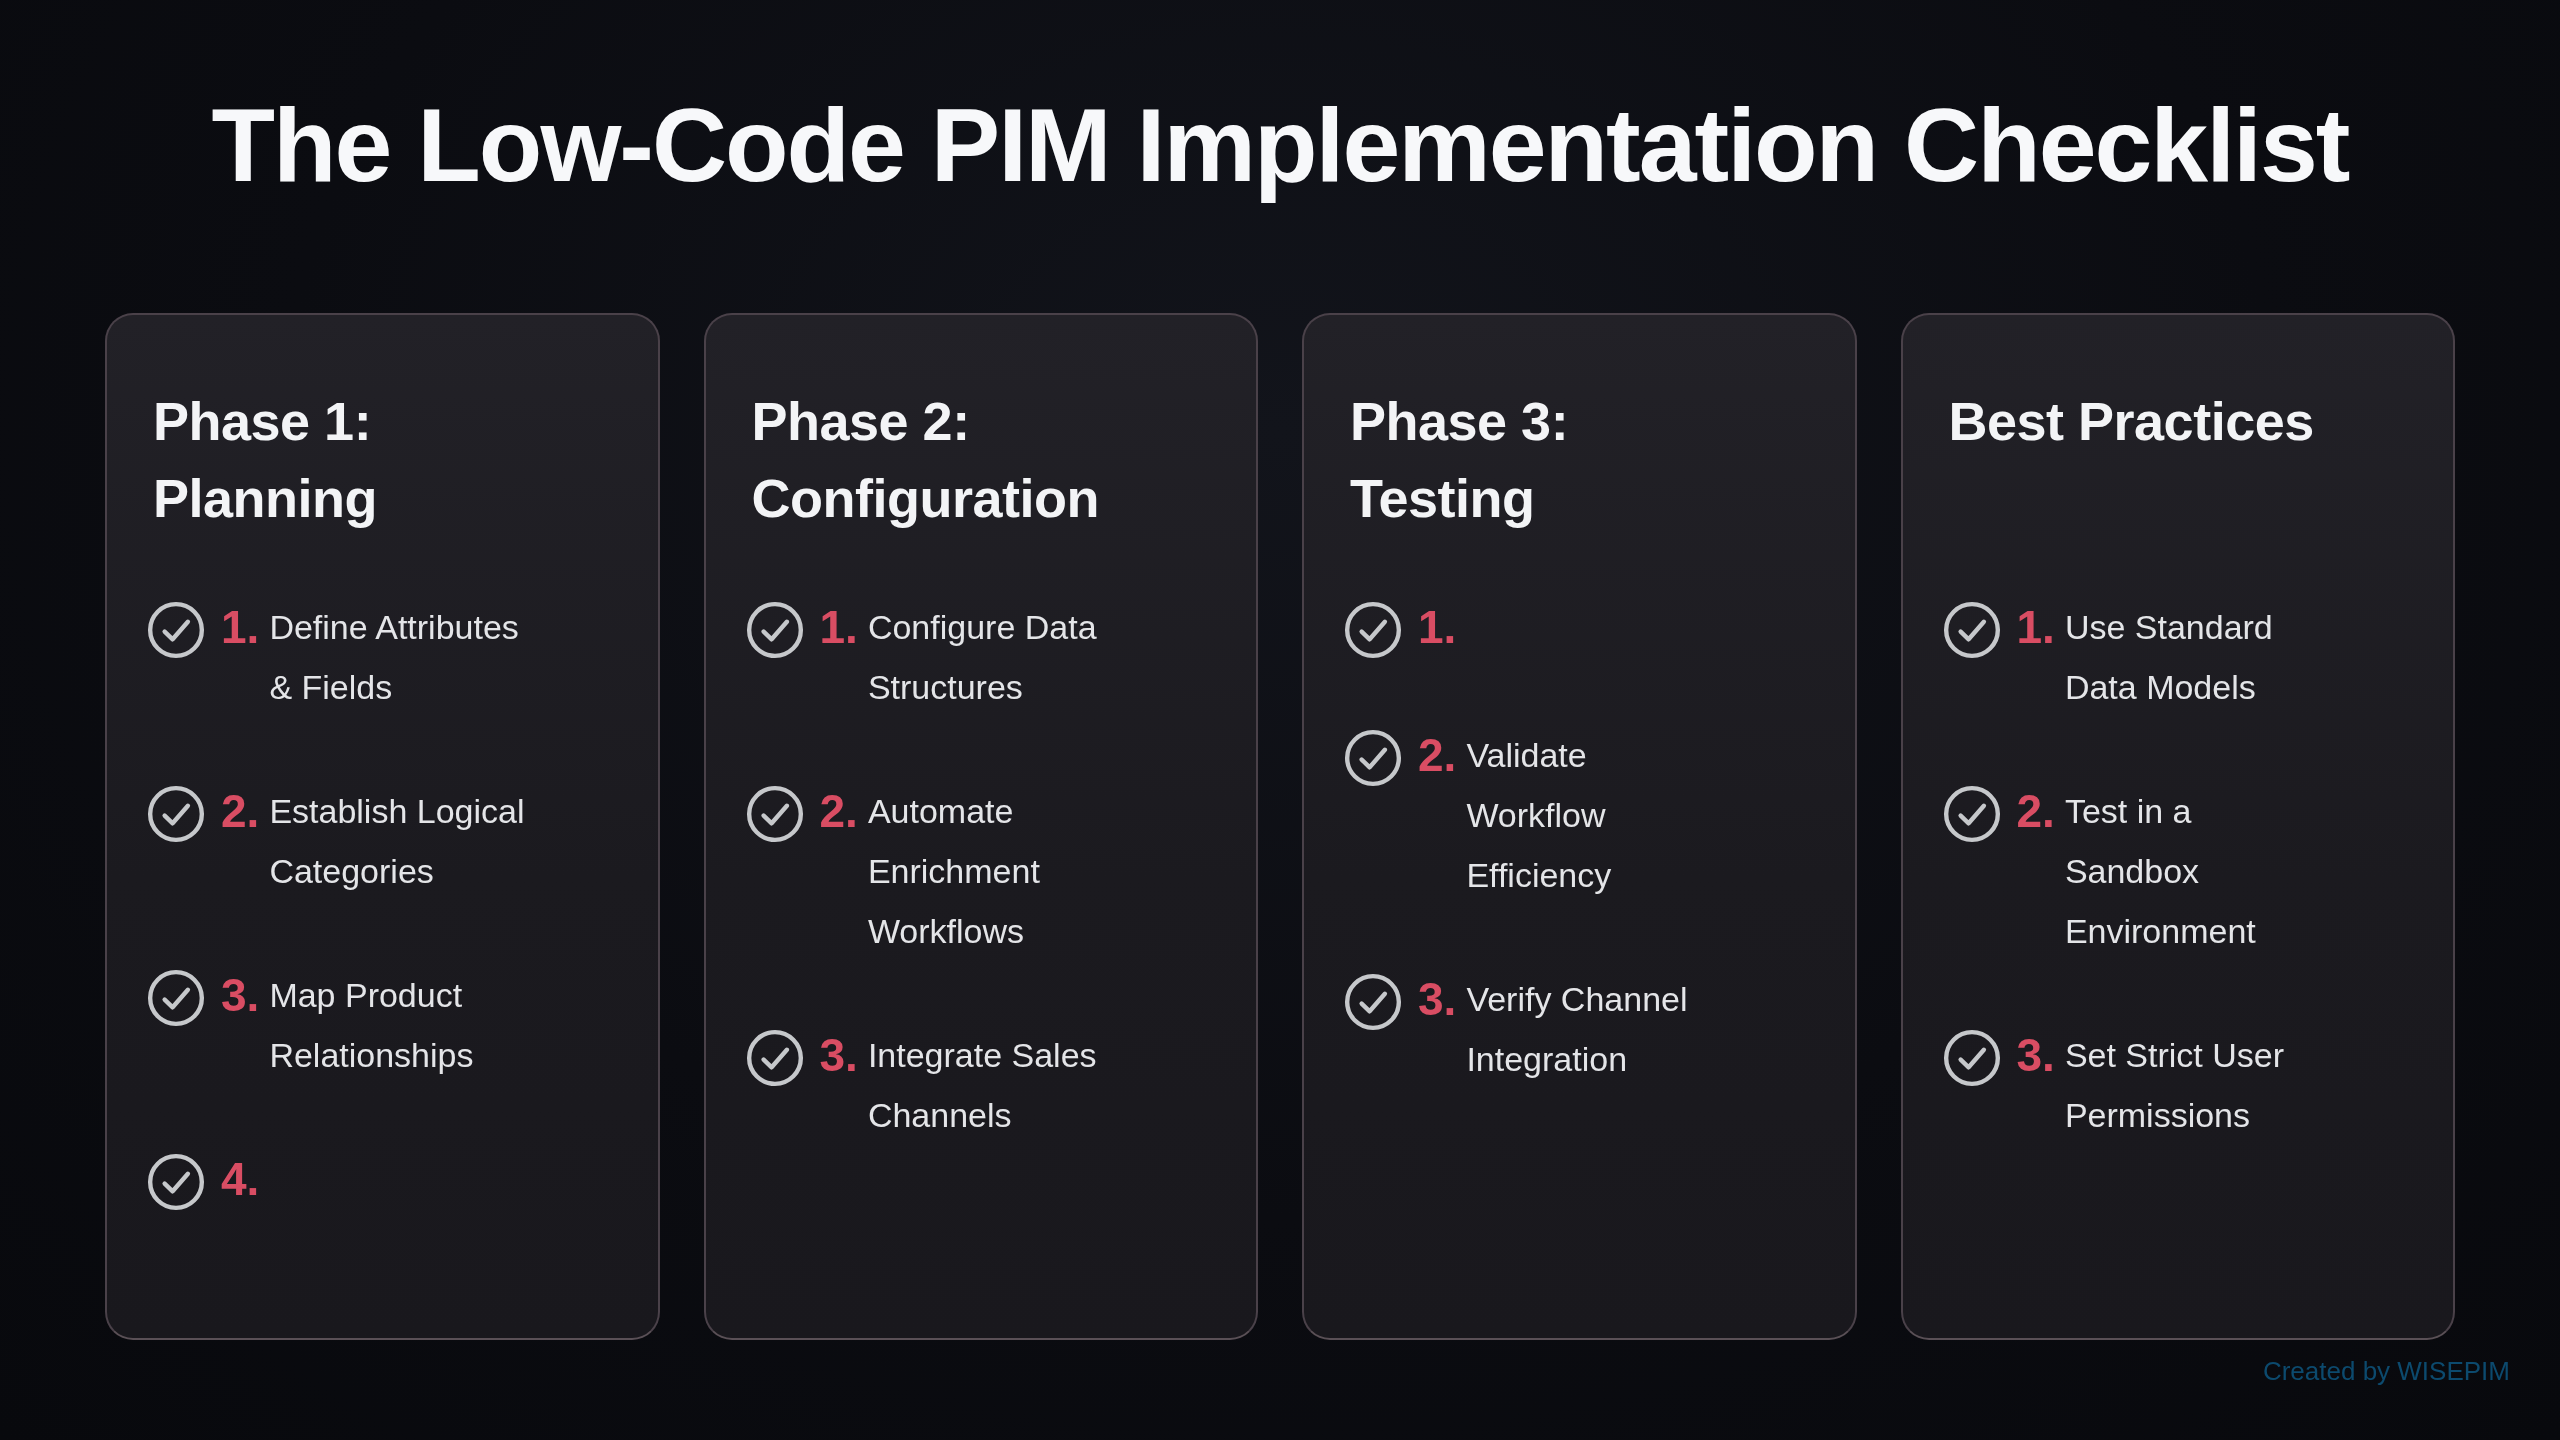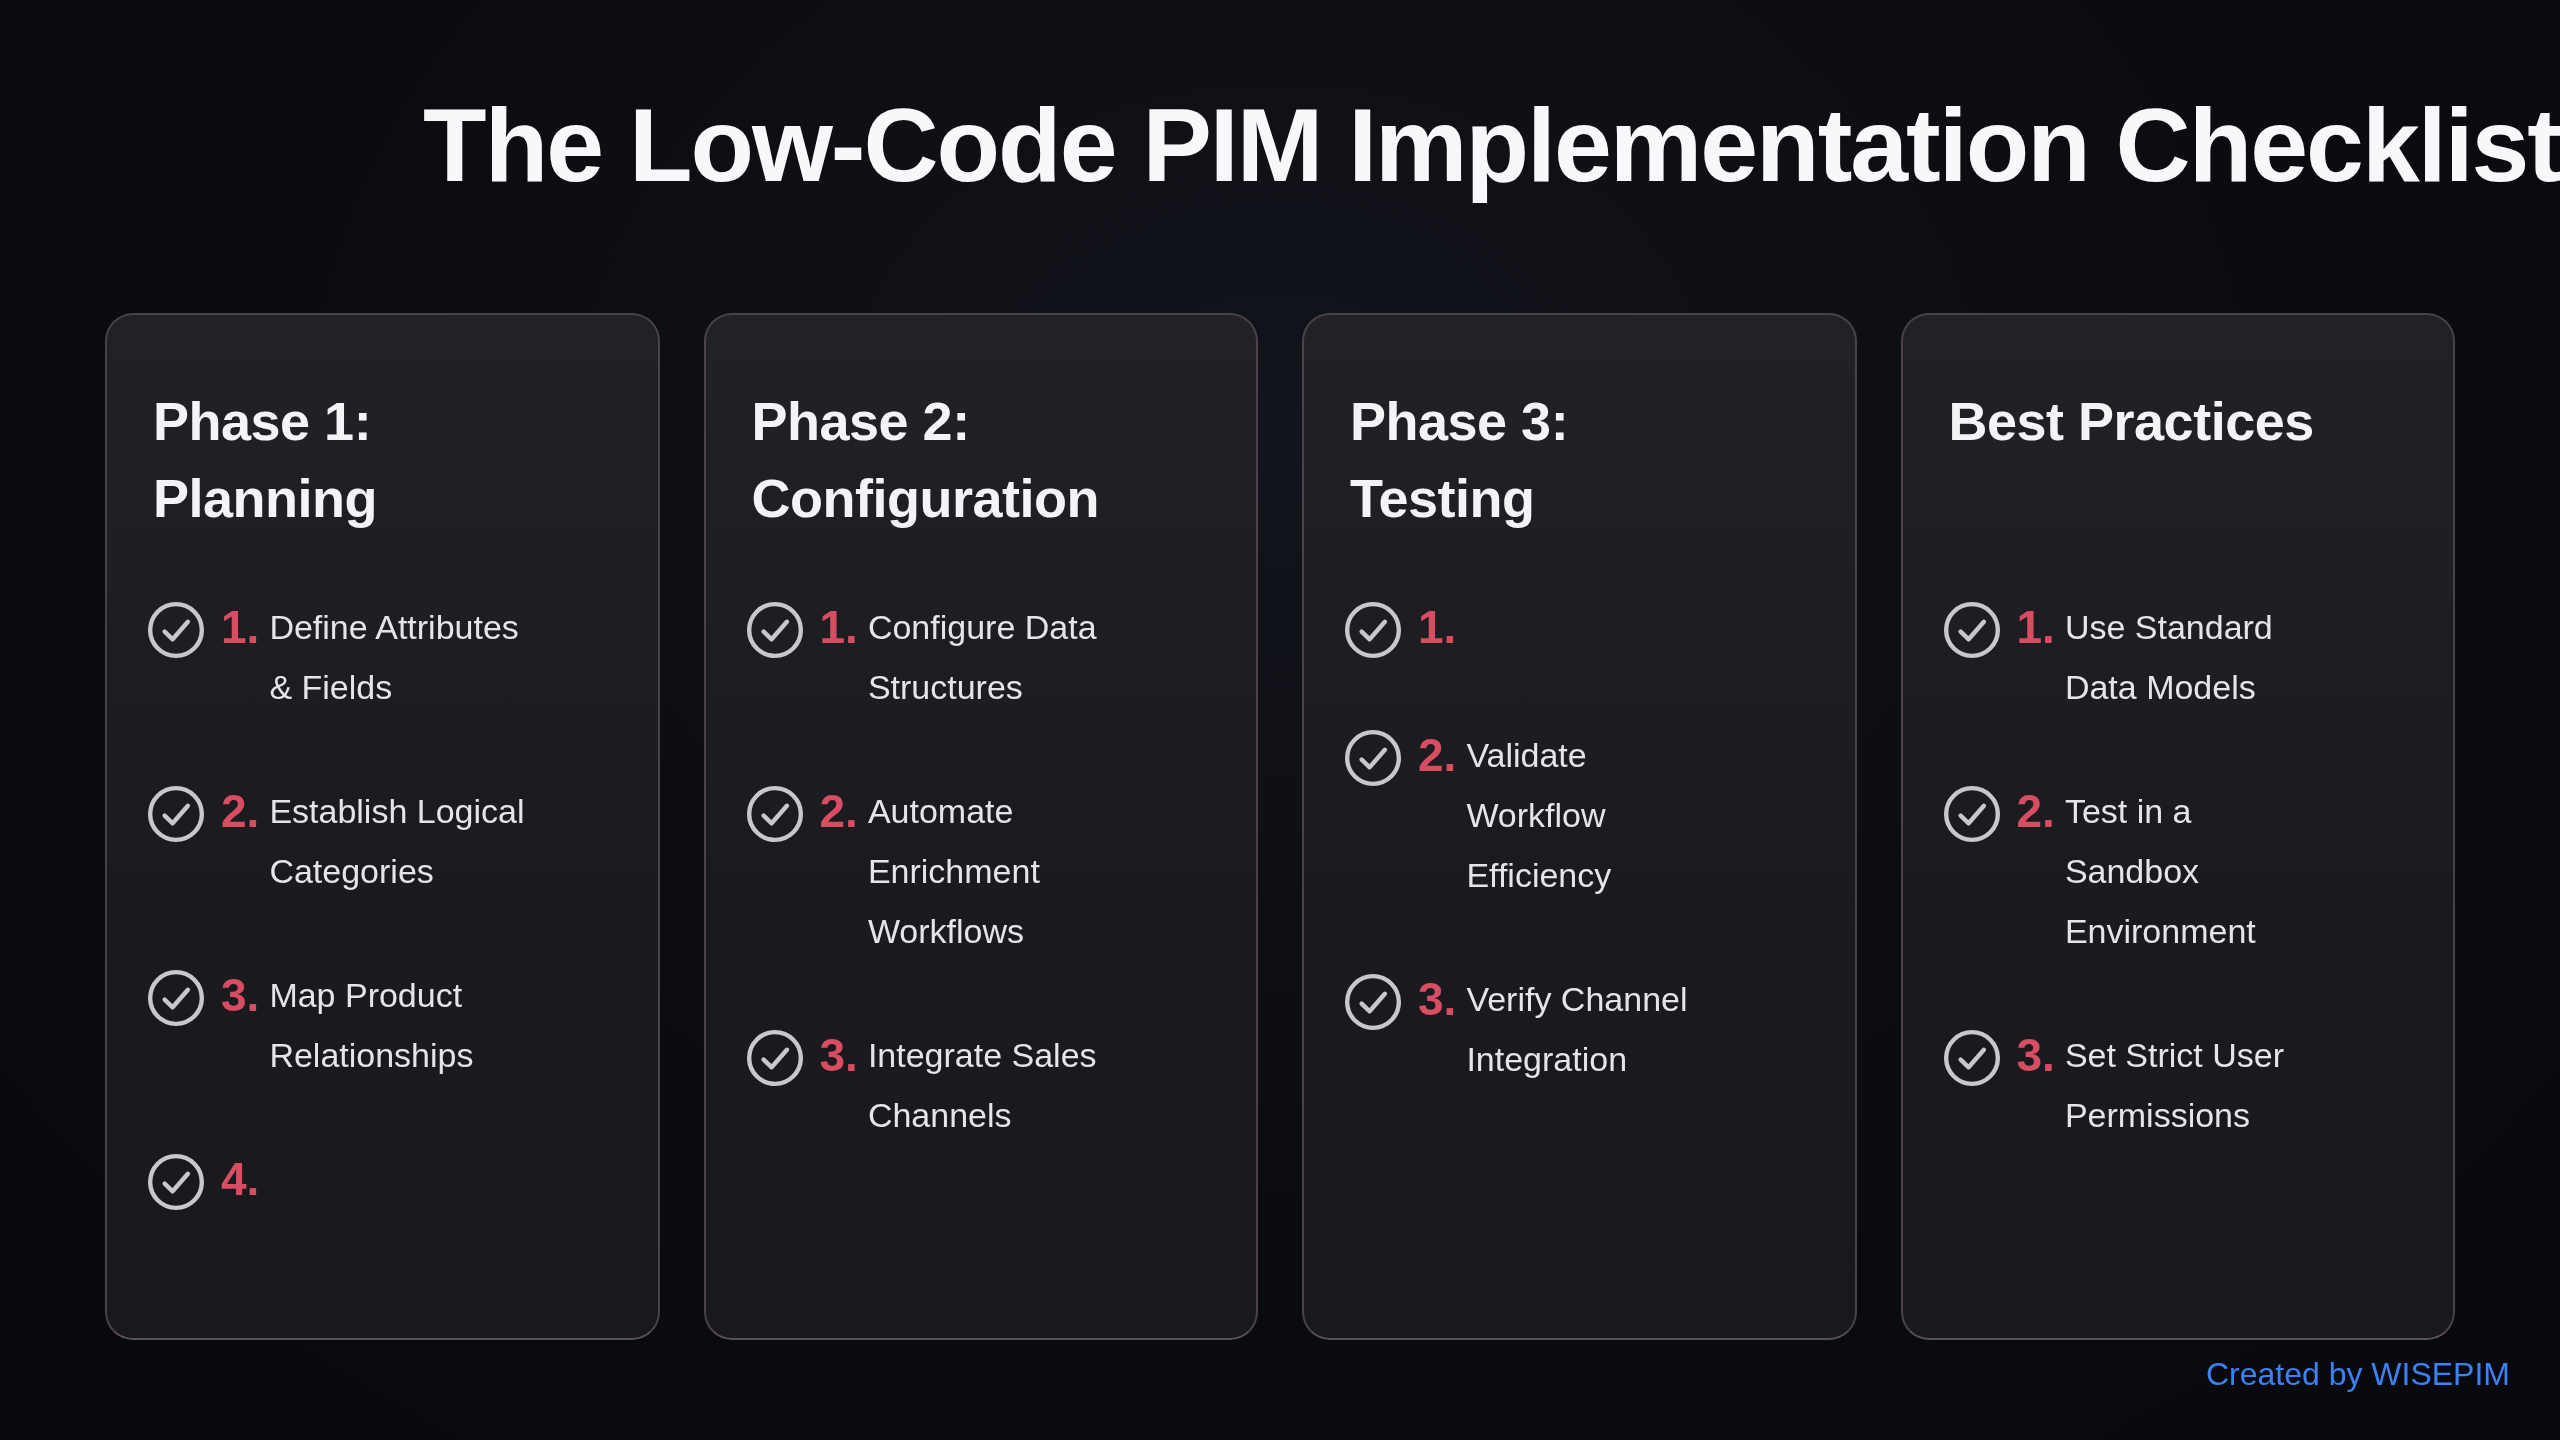--- a/index.html
+++ b/index.html
@@ -15,21 +15,21 @@
     font-family: "Liberation Sans", "DejaVu Sans", sans-serif;
     -webkit-font-smoothing: antialiased;
   }
 
   .main-title {
     position: absolute;
     top: 88px;
     left: 0;
     width: 100%;
     margin: 0;
-    text-align: right;
+    text-align: center;
     font-size: 104px;
     line-height: 1.1;
     font-weight: 700;
     letter-spacing: -2px;
     color: #f7f8fa;
   }
 
   .cards-row {
     position: absolute;
     left: 105px;
@@ -88,22 +88,22 @@
     font-size: 34px;
     line-height: 60px;
     color: #e4e5e8;
     white-space: pre-line;
   }
 
   .attribution {
     position: absolute;
     right: 50px;
     top: 1356px;
-    font-size: 32px;
-    color: #3b82f6;
+    font-size: 26px;
+    color: #0c4a6e;
   }
 </style>
 </head>
 <body>
 
 <h1 class="main-title">The Low-Code PIM Implementation Checklist</h1>
 
 <div class="cards-row">
 
   <section class="card">

